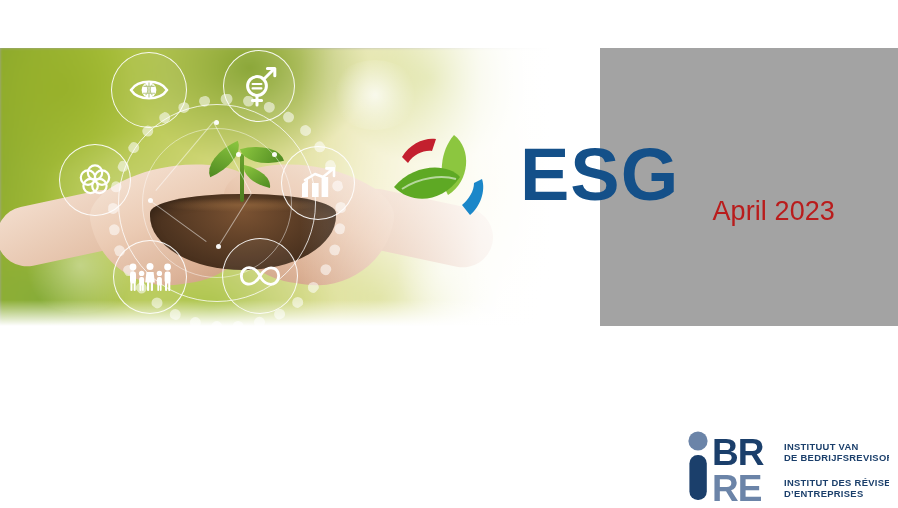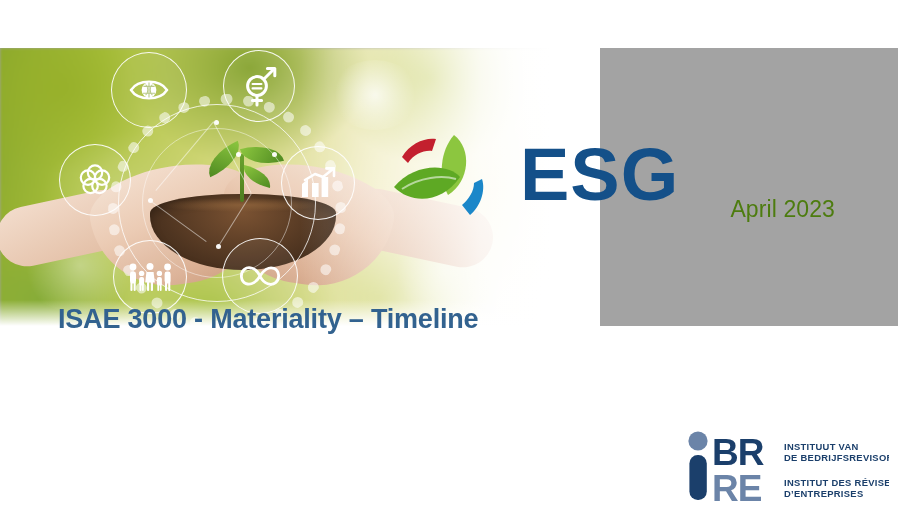--- a/index.html
+++ b/index.html
@@ -181,22 +181,22 @@
     letter-spacing: 1px;
     color: #145089;
     line-height: 1;
     white-space: nowrap;
   }
 
   
   .date {
     position: absolute;
     right: 63px; top: 196px;
-    font-size: 23px;
-    color: #4d7c0f;
+    font-size: 27px;
+    color: #b91c1c;
     letter-spacing: .1px;
     white-space: nowrap;
   }
 
   
   .title-block {
     position: absolute;
     left: 58px; top: 303px;
     width: 600px;
   }
@@ -362,21 +362,20 @@
         <path d="M12 64 C30 52, 52 50, 66 54" stroke="#ffffff" stroke-width="2" fill="none" opacity=".55"></path>
       </svg>
     </span>
     <span class="esg-word">ESG</span>
   </div>
 </div>
 
 <div class="date">April 2023</div>
 
 <div class="title-block">
-  <div class="title-main">ISAE 3000  - Materiality – Timeline</div>
 </div>
 
 <div class="ibr-logo">
   <svg width="205" height="76" viewBox="0 0 205 76">
 
     <circle cx="14" cy="13" r="9.6" fill="#6b84a8"></circle>
     <rect x="5.4" y="27" width="17.4" height="45" rx="8.4" fill="#1b3f6b"></rect>
 
     <text x="28" y="37" font-family="Liberation Sans, sans-serif" font-size="37" font-weight="700" fill="#1b3f6b" letter-spacing="-1">BR</text>
 

